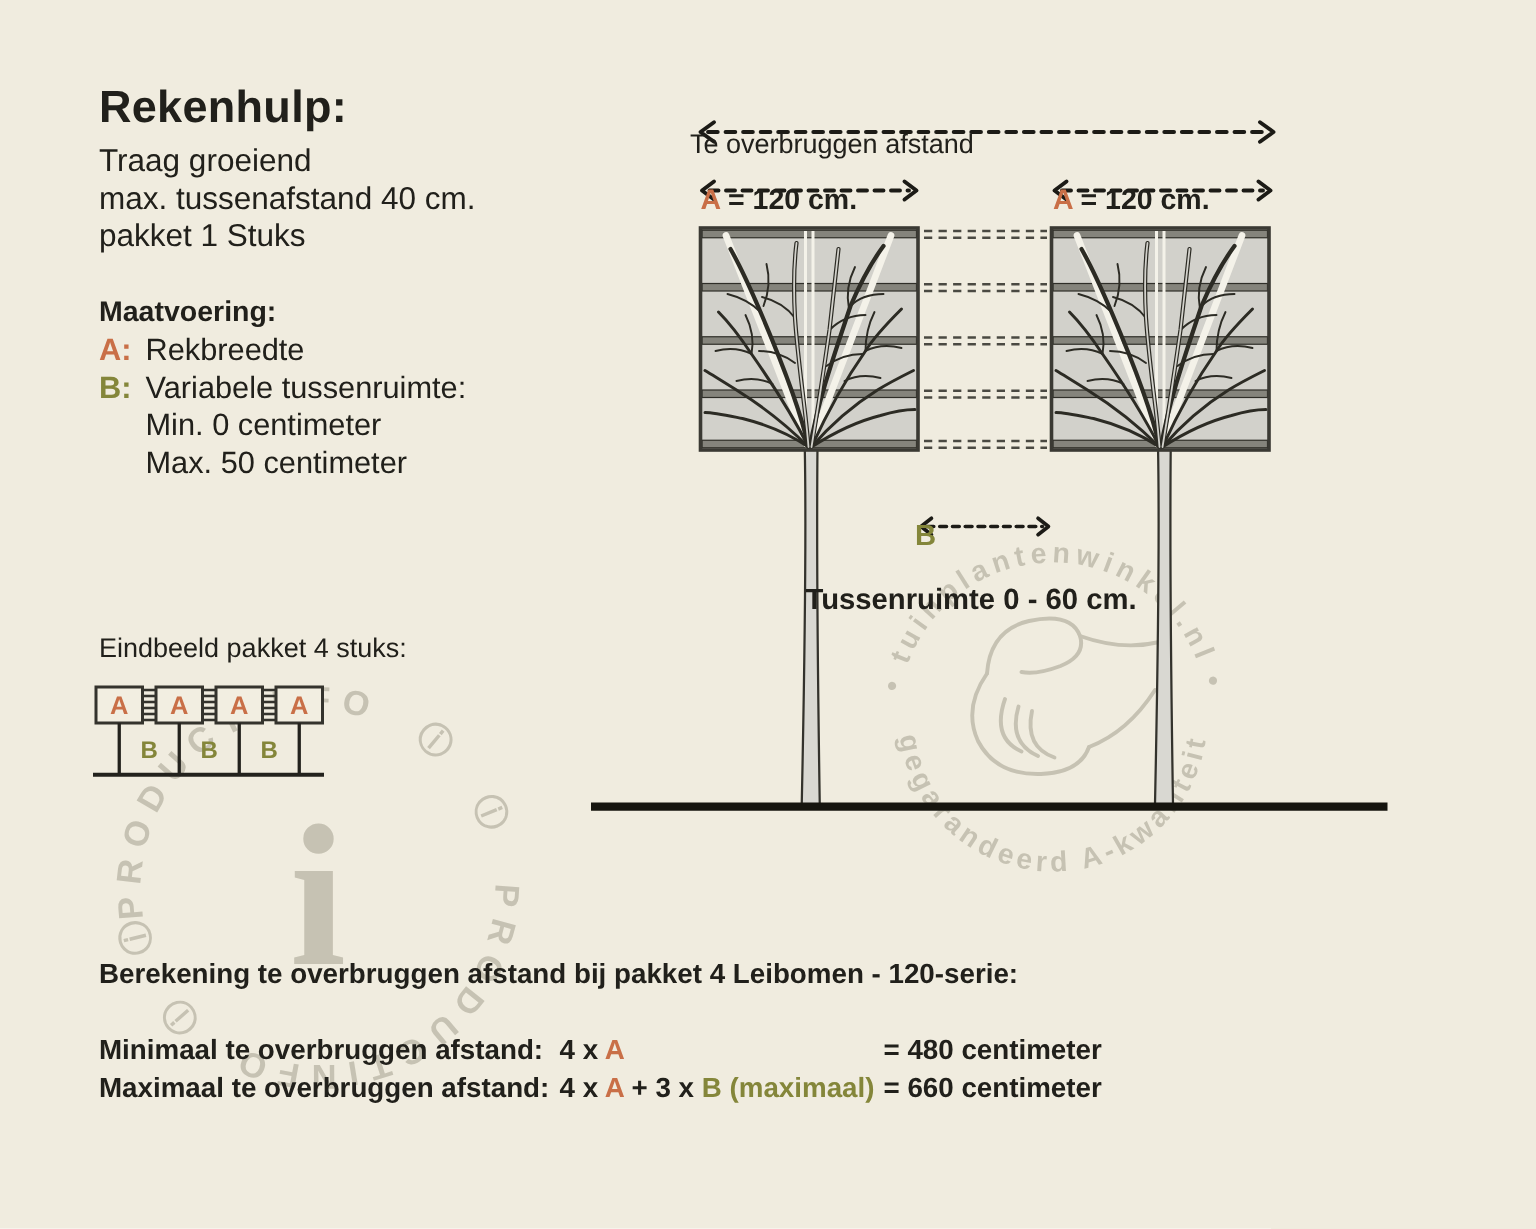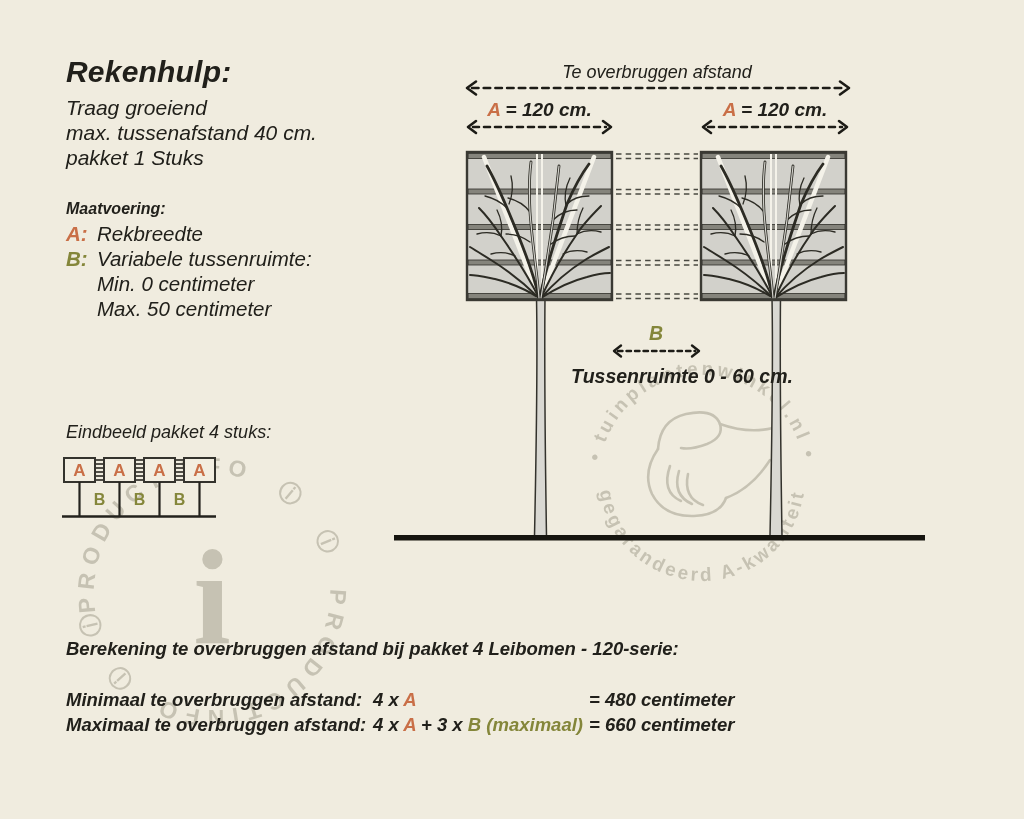--- a/index.html
+++ b/index.html
@@ -4,38 +4,38 @@
 <style>
   html,body{margin:0;padding:0;}
   .canvas{
     position:relative;
     width:1024px;height:819px;
     background:#f0ecdf;
     font-family:"Liberation Sans",sans-serif;
     color:#21201b;
     overflow:hidden;
   }
-  .abs{position:absolute;font-style:italic;}
+  .abs{position:absolute;}
   
   .left-col{left:66px;top:54px;width:330px;}
   .title{font-size:30px;font-weight:bold;line-height:36px;letter-spacing:0.2px;}
   .series{font-size:32px;font-weight:400;line-height:38px;margin-top:2px;}
   .info-line{font-size:21px;line-height:25px;}
   .info-block{margin-top:5px;}
   .maat-block{margin-top:26px;}
-  .maat-heading{font-size:16px;font-weight:bold;line-height:25px;}
+  .maat-heading{font-size:19px;font-weight:bold;line-height:25px;}
   .maat-row{font-size:20.5px;line-height:25px;}
   .key{display:inline-block;width:31px;font-weight:bold;}
   .indent{padding-left:31px;}
   .ca{color:#c96f47;}
   .cb{color:#84863a;}
   
   .eind-heading{left:66px;top:420px;font-size:18px;line-height:25px;}
   
-  .lbl{text-align:center;}
+  .lbl{text-align:left;margin-top:24px;}
   .lbl-top{left:460px;top:62px;width:394px;font-size:18px;font-weight:500;}
   .lbl-a-left{left:467px;top:99px;width:145px;font-size:19px;font-weight:bold;}
   .lbl-a-right{left:702px;top:99px;width:146px;font-size:19px;font-weight:bold;}
   .lbl-b{left:610px;top:322px;width:92px;font-size:19.5px;font-weight:bold;}
   .lbl-sp{left:537px;top:365px;width:290px;font-size:19.5px;font-weight:bold;}
   
   .calc-block{left:66px;top:637px;width:910px;}
   .calc-heading{font-size:18.5px;font-weight:bold;line-height:24px;}
   .calc-rows{margin-top:26px;}
   .calc-row{display:grid;grid-template-columns:307px 216px auto;font-size:18.5px;font-weight:bold;line-height:25px;}

